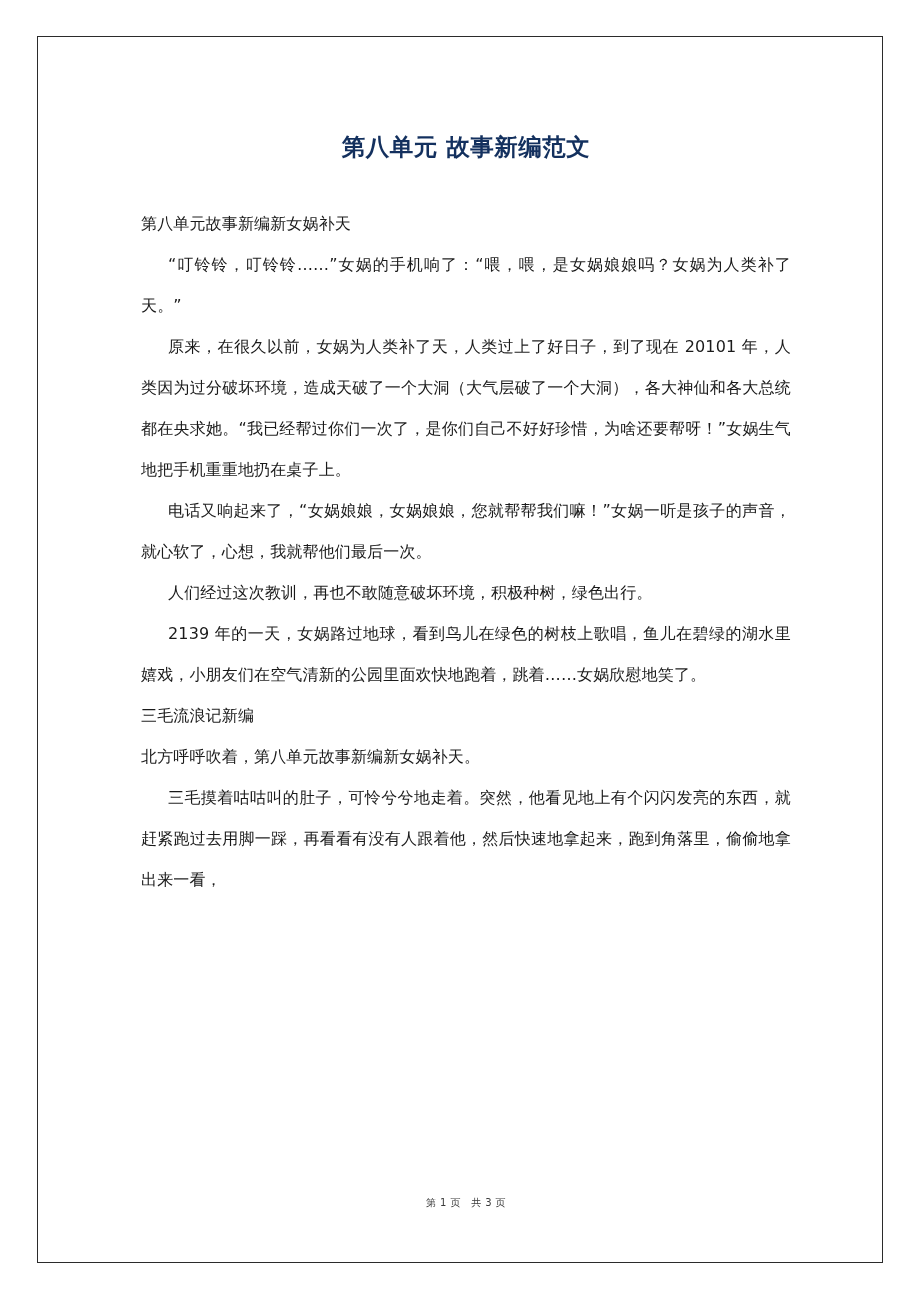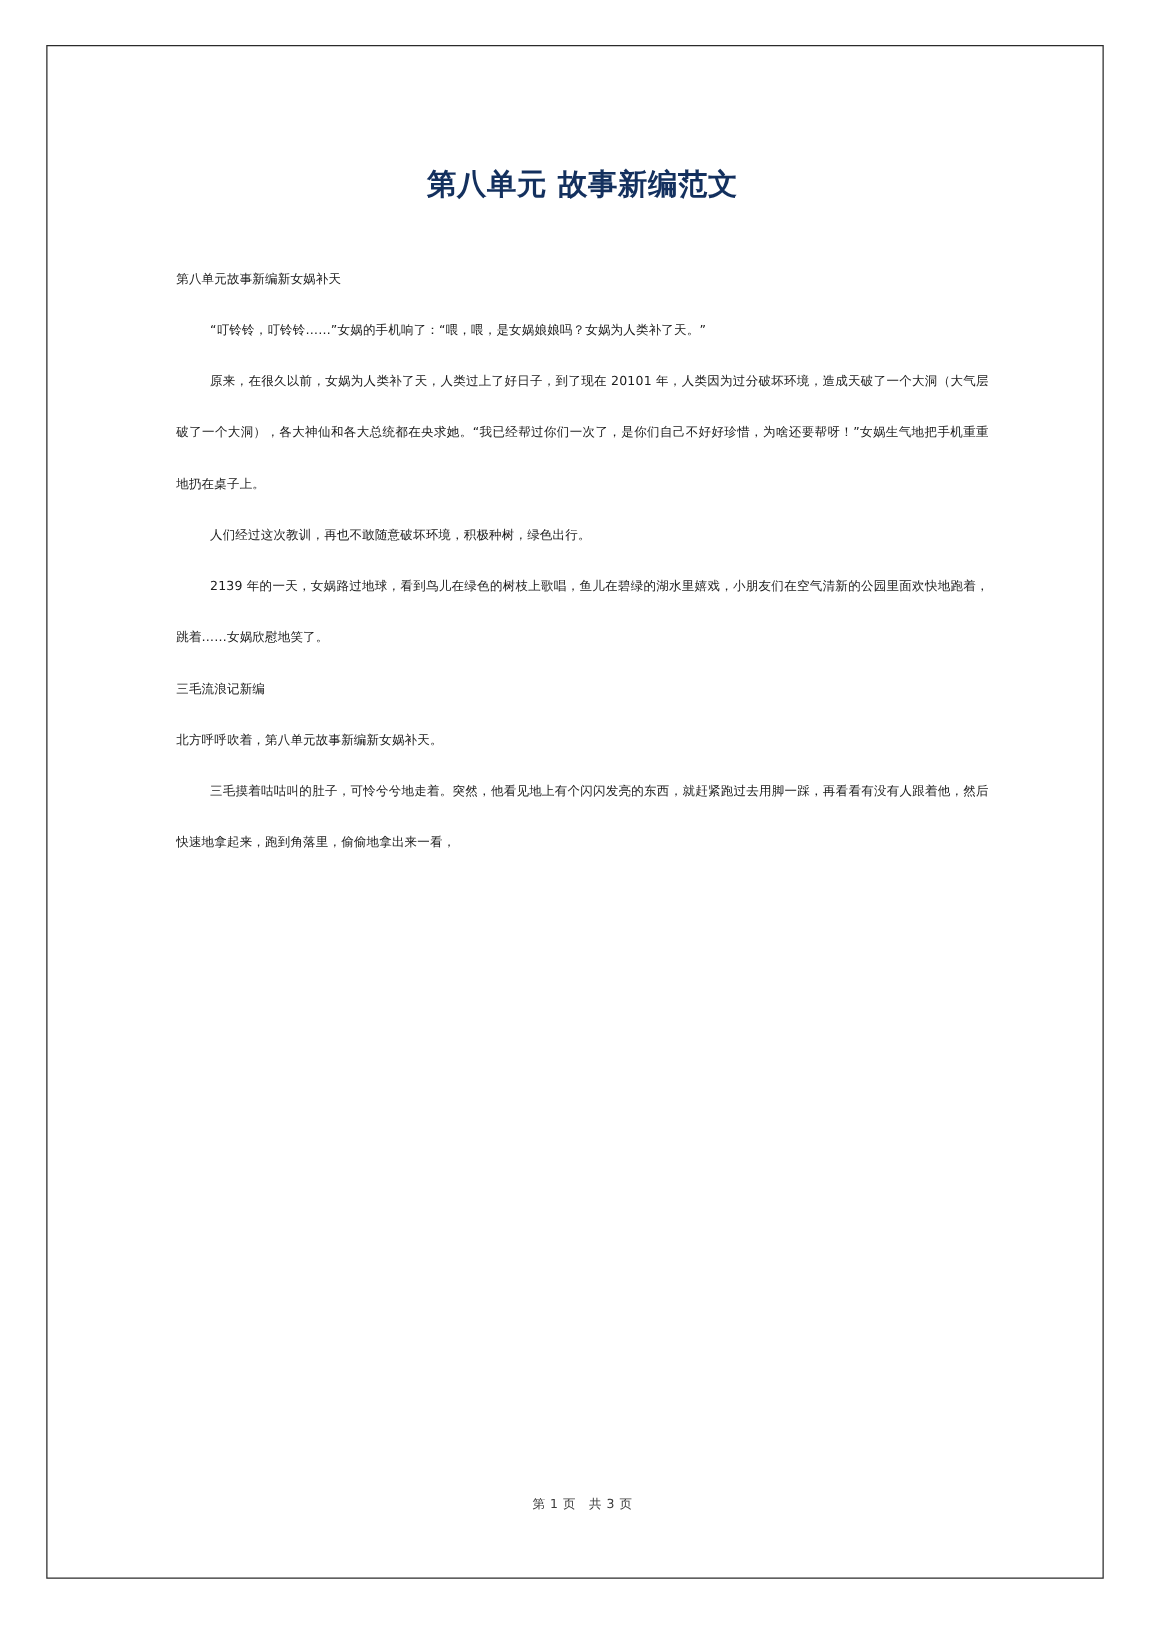--- a/index.html
+++ b/index.html
@@ -55,21 +55,21 @@
     font-family: "DejaVu Sans", "Liberation Sans", sans-serif;
   }
 
   .body-block {
     margin-top: 40px;
   }
 
   p.para {
     margin: 0 0 0 0;
     padding: 0;
-    font-size: 10px;
+    font-size: 16px;
     color: #1a1a1a;
     line-height: 41px;
     text-align: justify;
     text-justify: inter-ideograph;
     word-break: break-all;
     letter-spacing: 0.15px;
   }
 
   p.para.indent {
     text-indent: 27px;
@@ -98,20 +98,21 @@
     <h1 class="doc-title">第八单元 故事新编范文</h1>
 
     <div class="body-block">
 
       <p class="para">第八单元故事新编新女娲补天</p>
 
       <p class="para indent">“叮铃铃，叮铃铃……”女娲的手机响了：“喂，喂，是女娲娘娘吗？女娲为人类补了天。”</p>
 
       <p class="para indent">原来，在很久以前，女娲为人类补了天，人类过上了好日子，到了现在 20101 年，人类因为过分破坏环境，造成天破了一个大洞（大气层破了一个大洞），各大神仙和各大总统都在央求她。“我已经帮过你们一次了，是你们自己不好好珍惜，为啥还要帮呀！”女娲生气地把手机重重地扔在桌子上。</p>
 
+      <p class="para indent">电话又响起来了，“女娲娘娘，女娲娘娘，您就帮帮我们嘛！”女娲一听是孩子的声音，就心软了，心想，我就帮他们最后一次。</p>
 
 
       <p class="para indent">人们经过这次教训，再也不敢随意破坏环境，积极种树，绿色出行。</p>
 
       <p class="para indent">2139 年的一天，女娲路过地球，看到鸟儿在绿色的树枝上歌唱，鱼儿在碧绿的湖水里嬉戏，小朋友们在空气清新的公园里面欢快地跑着，跳着……女娲欣慰地笑了。</p>
 
       <p class="para">三毛流浪记新编</p>
 
       <p class="para">北方呼呼吹着，第八单元故事新编新女娲补天。</p>
 

